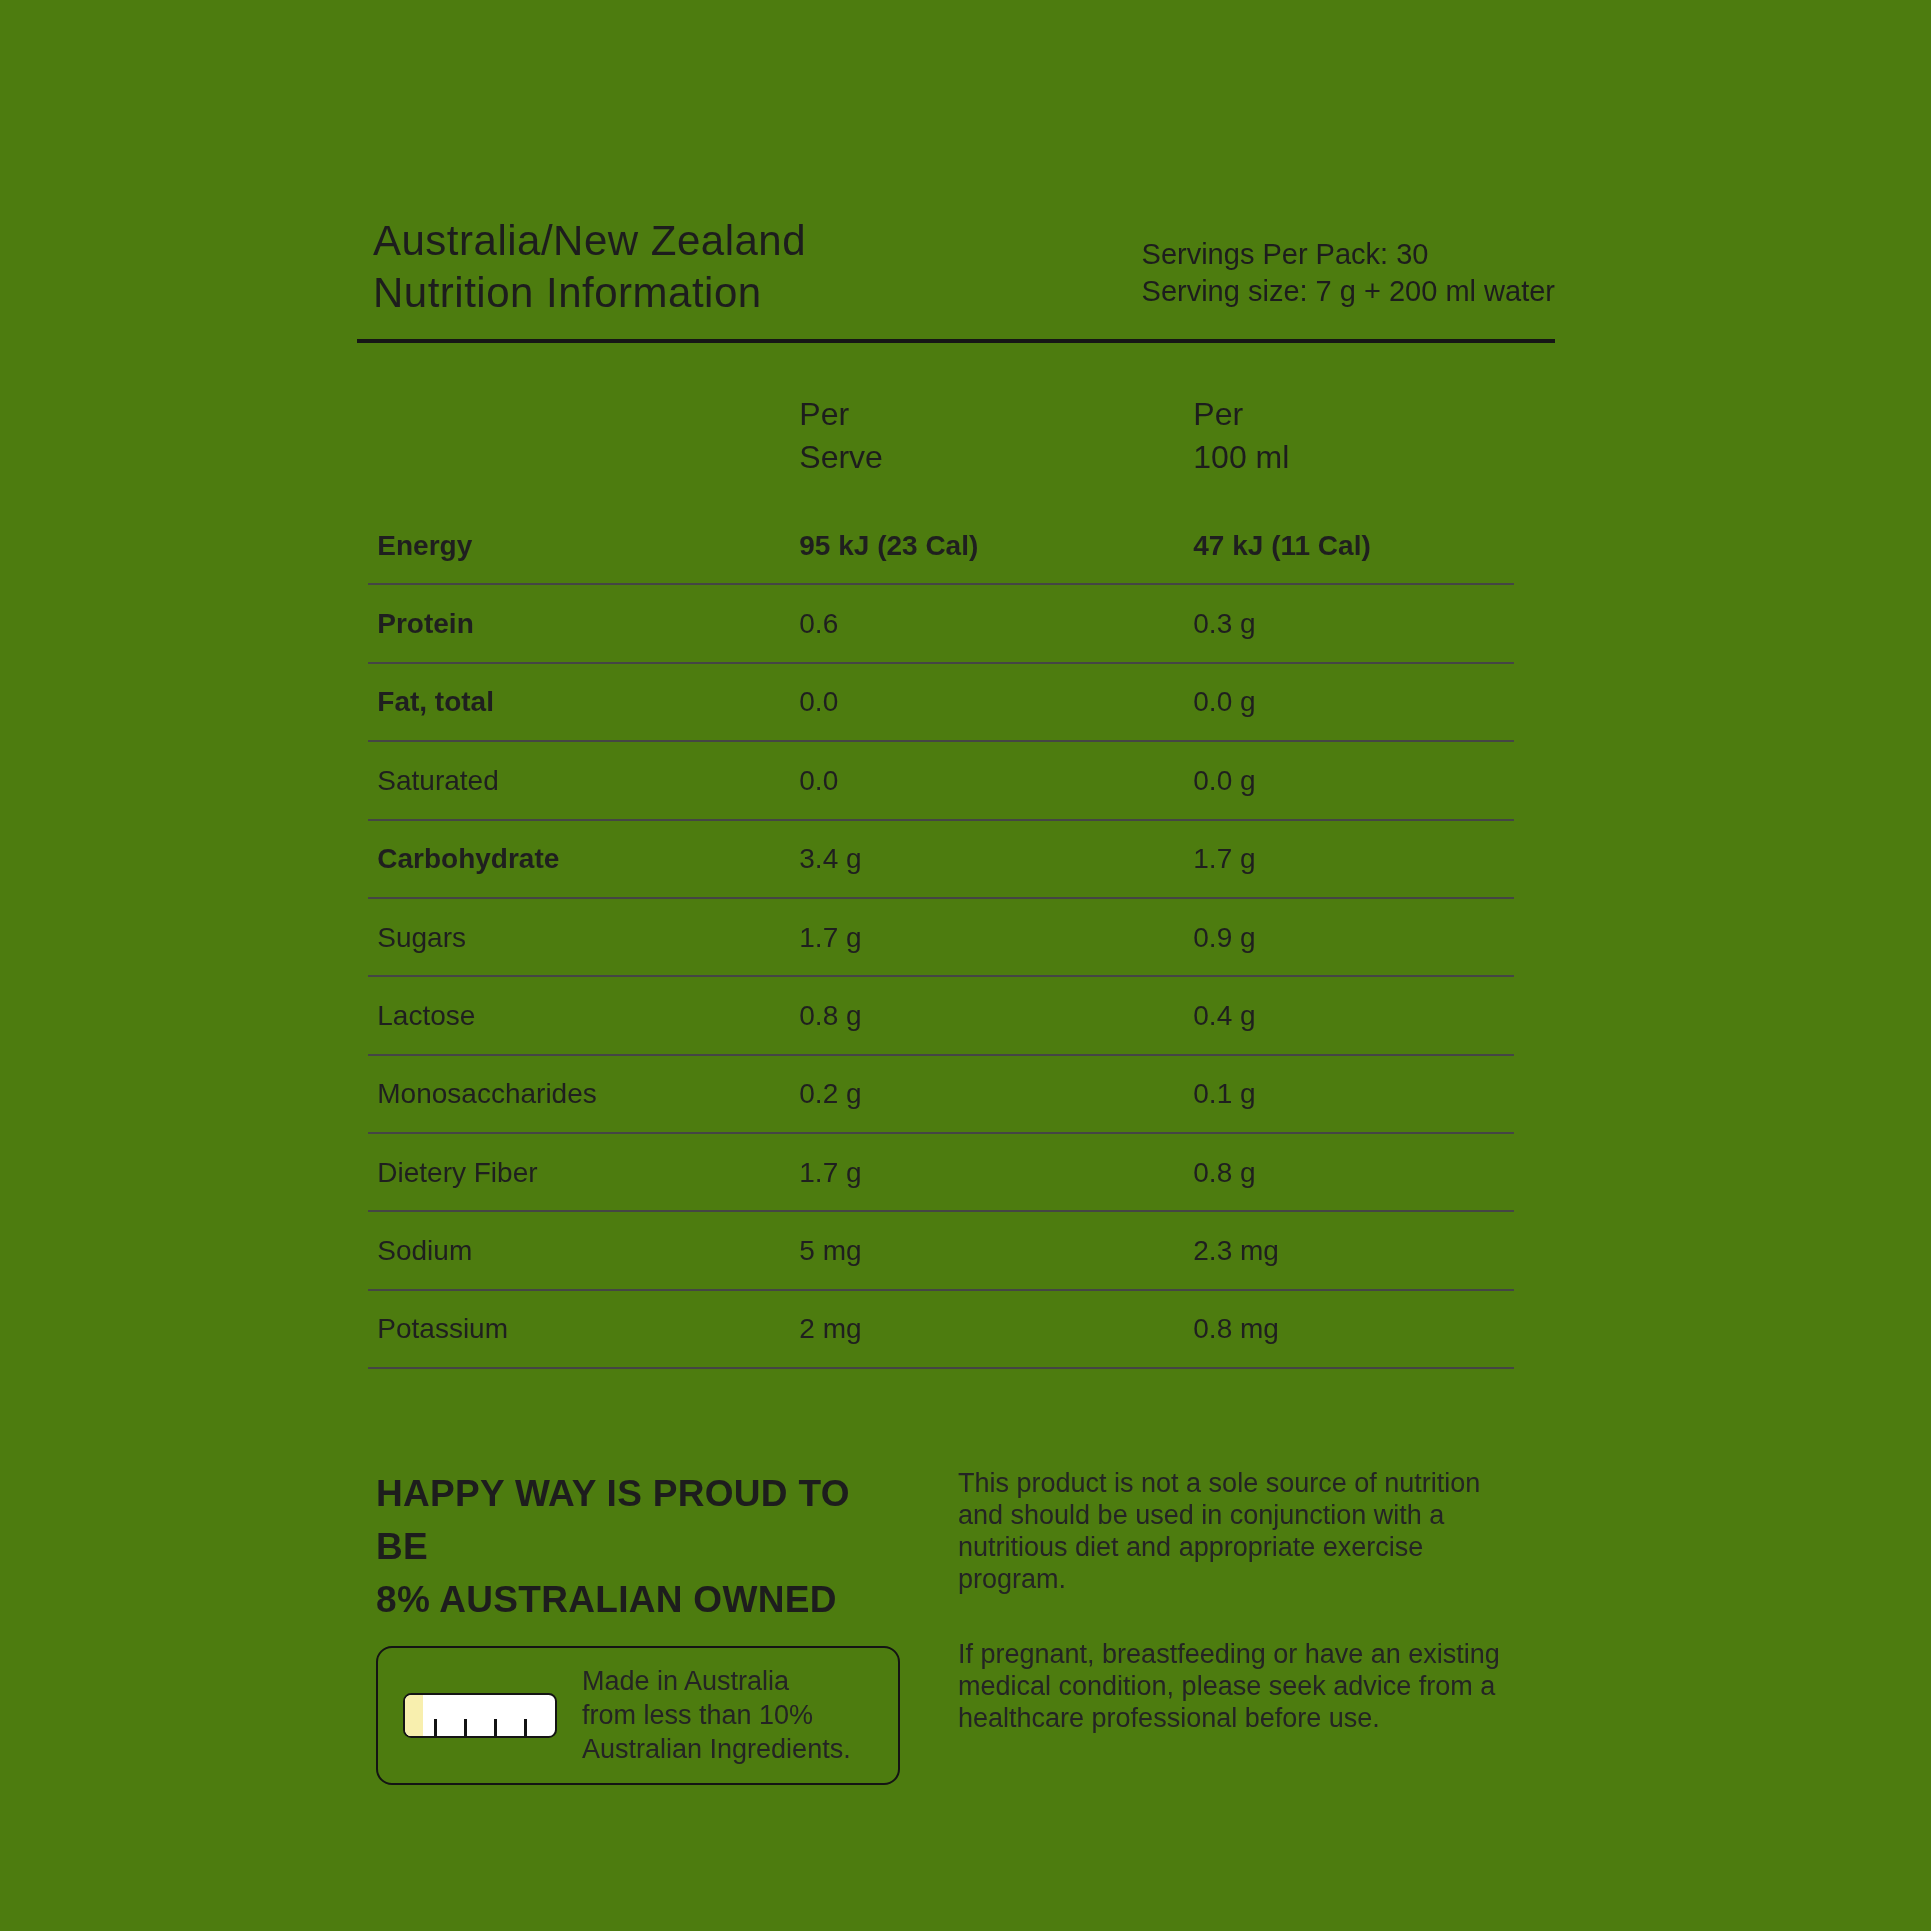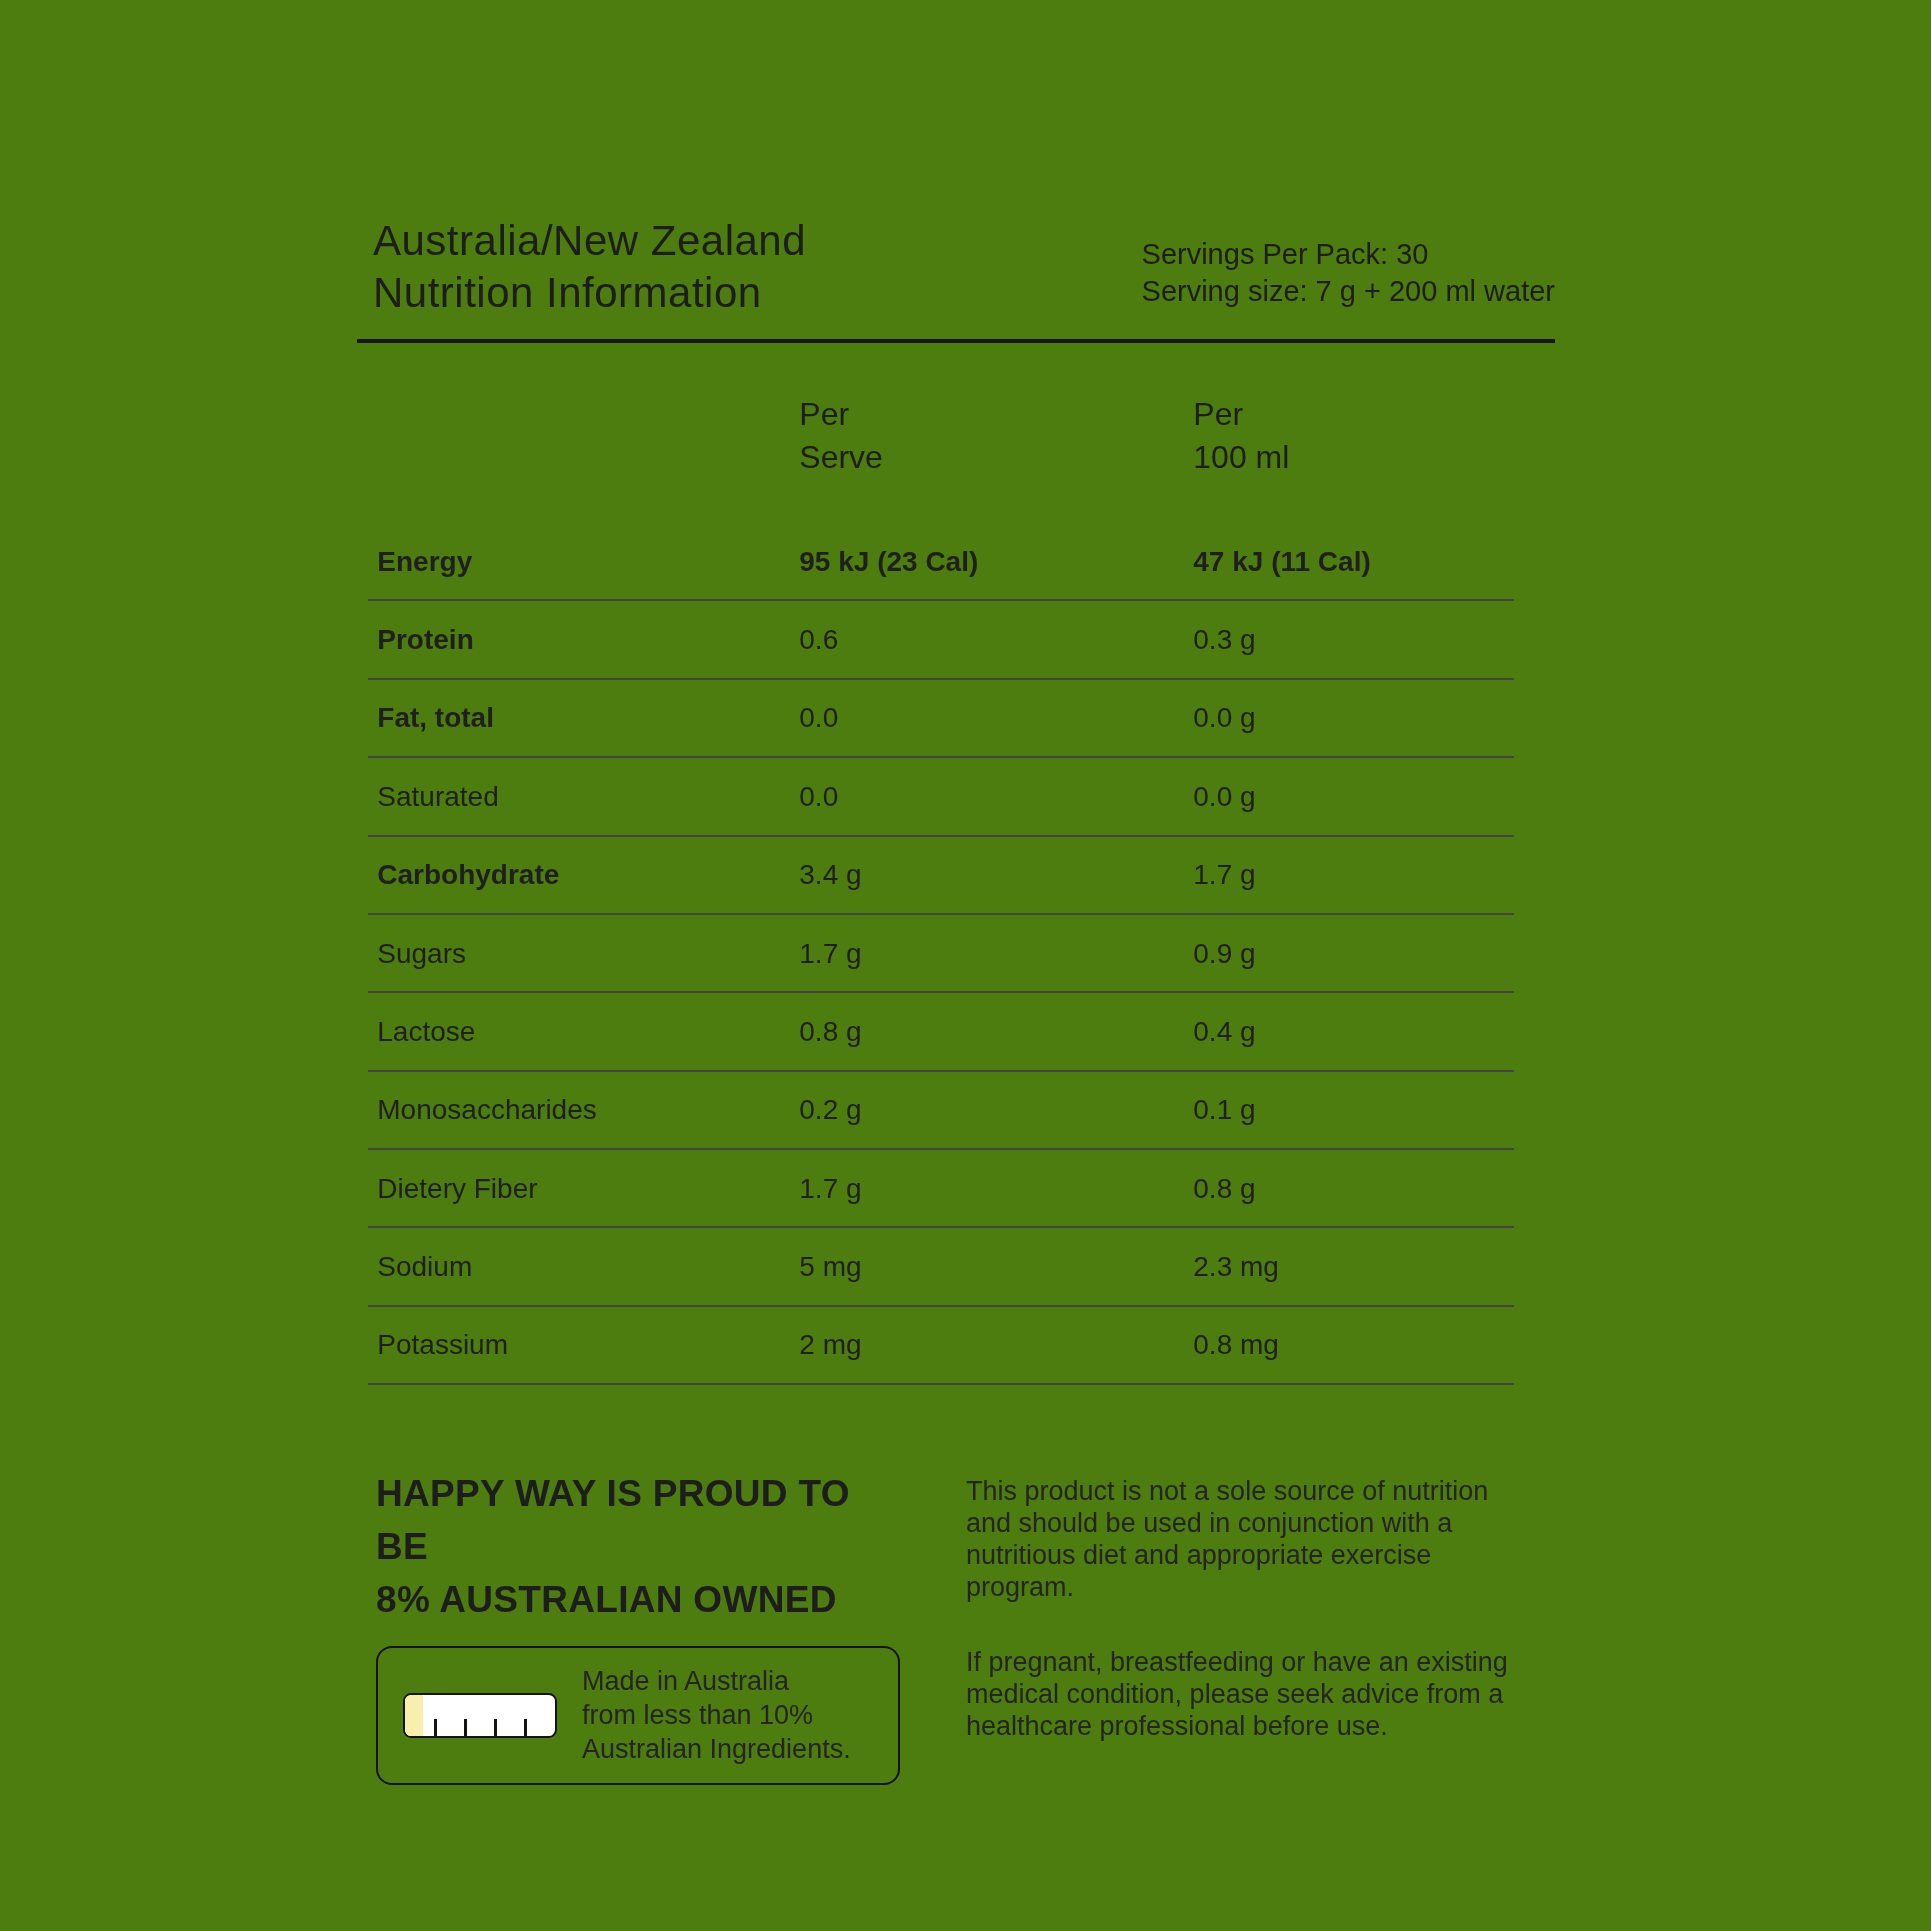--- a/index.html
+++ b/index.html
@@ -21,21 +21,21 @@
     text-align: left; font-size: 29px; line-height: 37px; color: #1d1d1d;
   }
   .rule {
     position: absolute; left: 357px; top: 339px;
     width: 1198px; height: 3.7px; background: #161616;
   }
 
   .table { position: absolute; left: 368px; top: 393px; width: 1146px; }
   .t-colheads {
     display: grid; grid-template-columns: 422px 394px 1fr;
-    padding-left: 9.3px; margin-bottom: 44px;
+    padding-left: 9.3px; margin-bottom: 28px;
     font-size: 32px; line-height: 43px; white-space: pre-line; color: #1d1d1d;
   }
   .t-row {
     display: grid; grid-template-columns: 422px 394px 1fr;
     padding: 16.7px 0 16.7px 9.3px;
     border-bottom: 2.3px solid #454545;
     font-size: 28px; line-height: 43px; color: #1f1f1f;
   }
   .bold { font-weight: 700; }
 
@@ -51,21 +51,21 @@
   }
   .gauge {
     position: relative; flex: none; width: 150px; height: 41px;
     border: 2.8px solid #141414; border-radius: 8.3px; overflow: hidden; background: #ffffff;
   }
   .gauge-fill { position: absolute; left: 0; top: 0; bottom: 0; background: #F8EFAE; }
   .gauge-tick { position: absolute; bottom: 0; width: 2.8px; height: 16.7px; background: #141414; }
   .aus-text { margin-left: 25px; font-size: 27px; line-height: 34px; color: #242424; white-space: pre-line; }
 
   .footer-right { position: absolute; left: 954px; top: 1463px; width: 626px; }
-  .footer-right p { margin: 12px; font-size: 27px; line-height: 32px; color: #242424; white-space: pre-line; }
+  .footer-right p { margin: 4px; font-size: 27px; line-height: 32px; color: #242424; white-space: pre-line; }
   .footer-right p + p { margin-top: 43px; }
 </style>
 </head>
 <body>
 
 <div class="page">
 
   <div class="title">Australia/New Zealand
 Nutrition Information</div>
 

